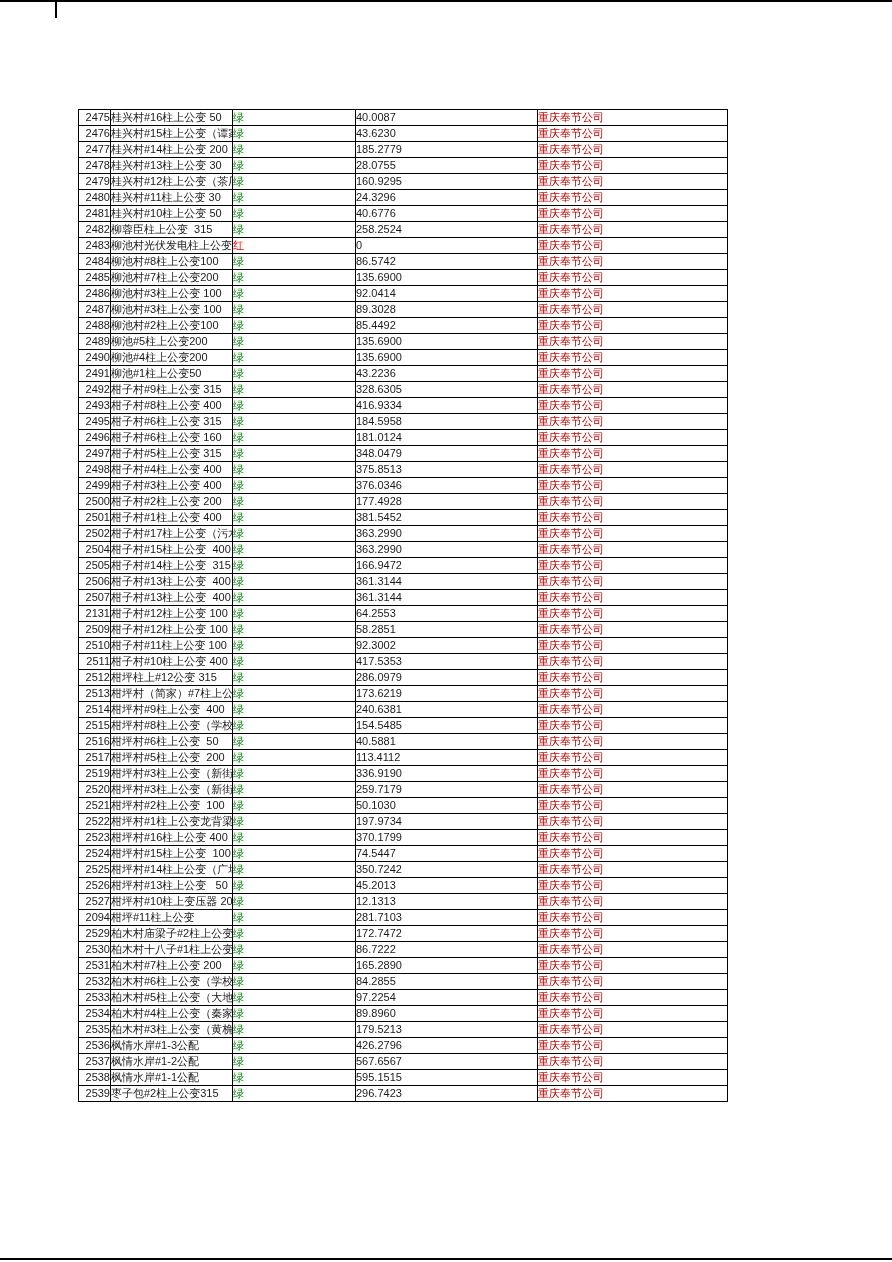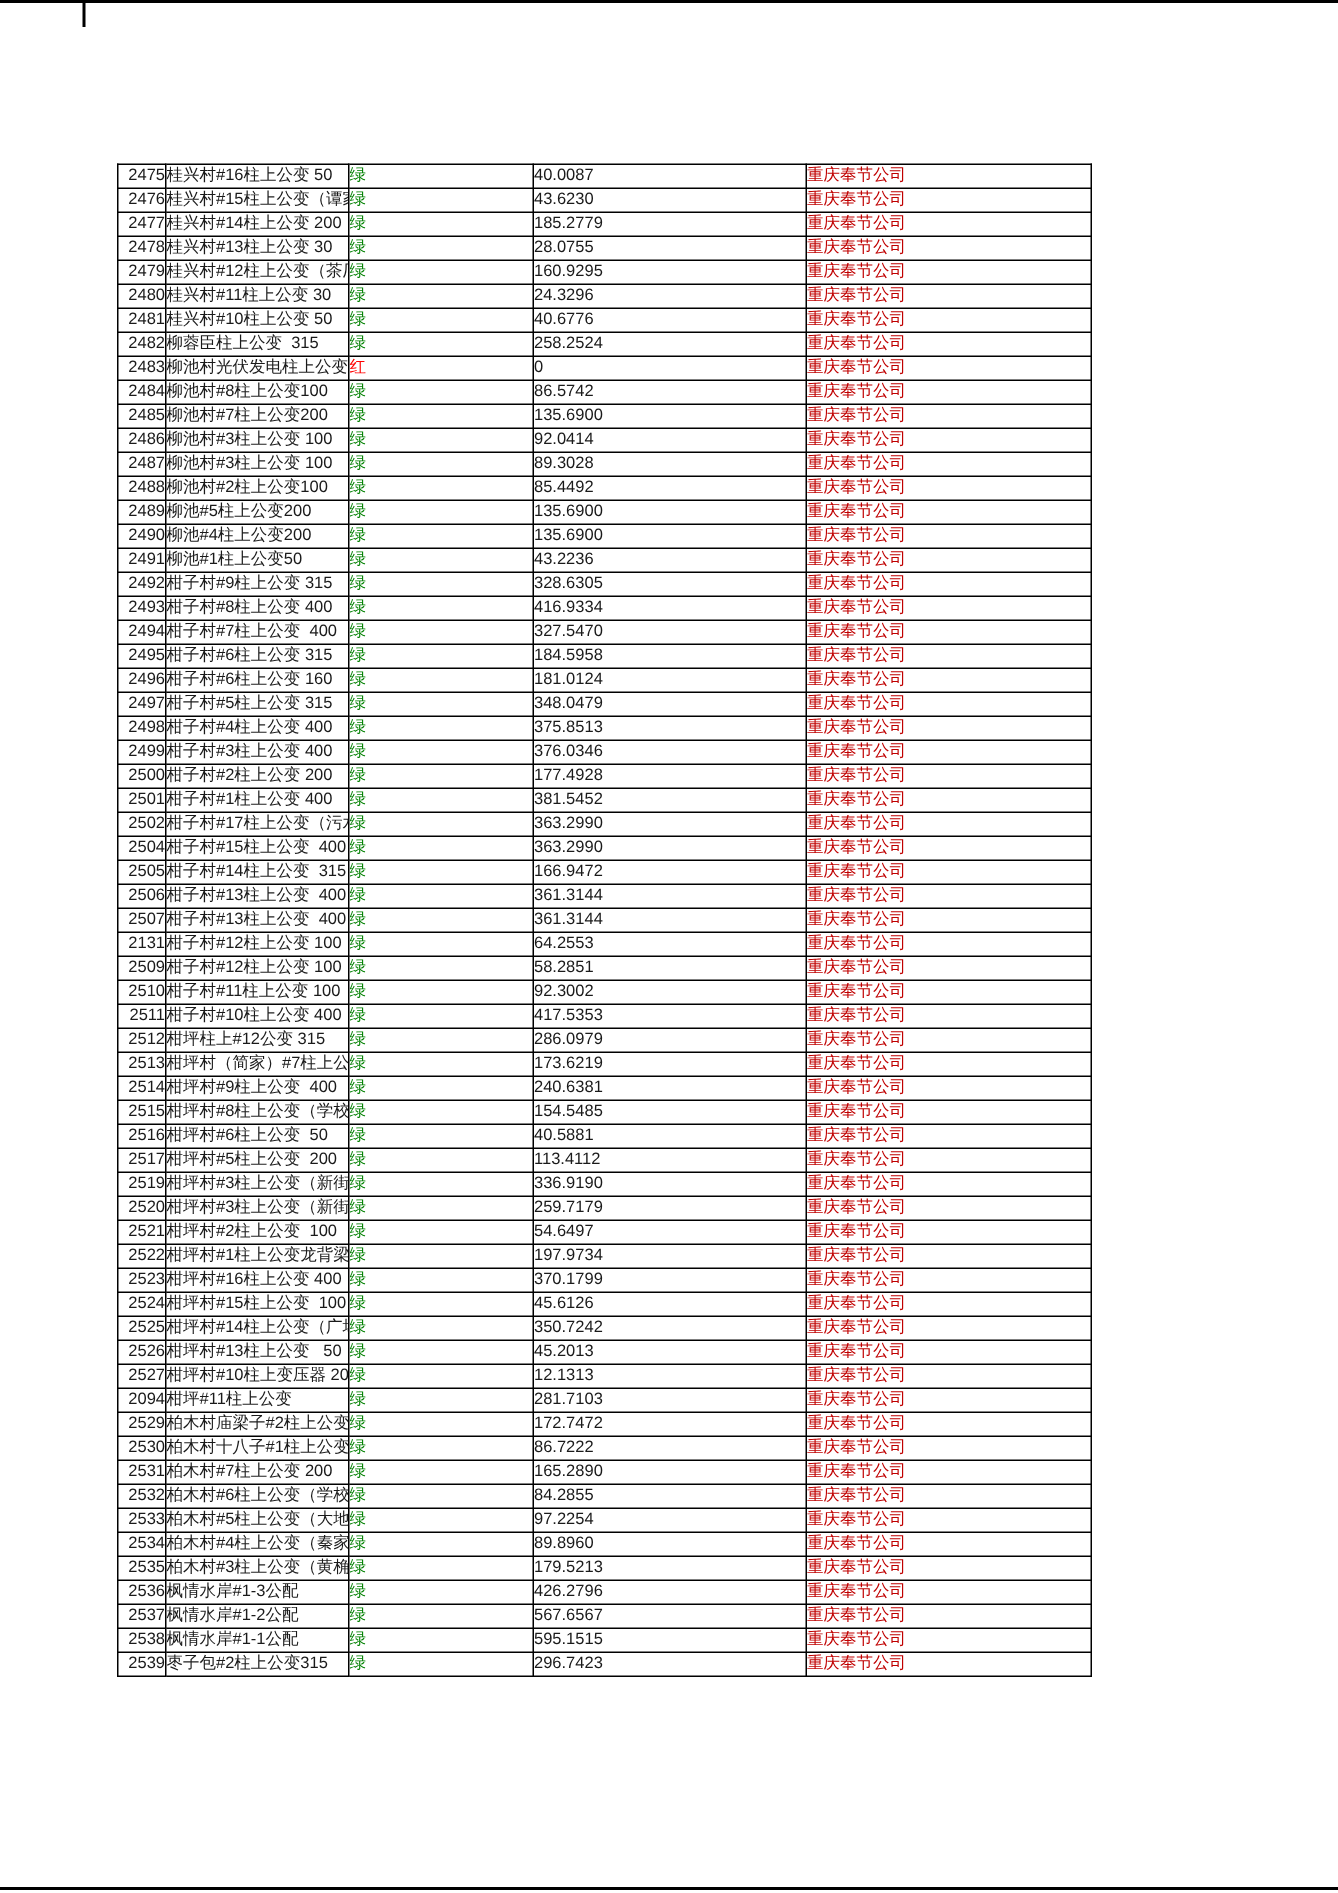--- a/index.html
+++ b/index.html
@@ -178,27 +178,20 @@
         <td class="c-company" style="color: rgb(192, 0, 0);">重庆奉节公司</td>
       </tr>
       <tr>
         <td class="c-index">2493</td>
         <td class="c-name">柑子村#8柱上公变 400</td>
         <td class="c-status" style="color: rgb(0, 128, 0);">绿</td>
         <td class="c-value">416.9334</td>
         <td class="c-company" style="color: rgb(192, 0, 0);">重庆奉节公司</td>
       </tr>
       <tr>
-        <td class="c-index">2494</td>
-        <td class="c-name">柑子村#7柱上公变  400</td>
-        <td class="c-status" style="color: rgb(0, 128, 0);">绿</td>
-        <td class="c-value">327.5470</td>
-        <td class="c-company" style="color: rgb(192, 0, 0);">重庆奉节公司</td>
-      </tr>
-      <tr>
         <td class="c-index">2495</td>
         <td class="c-name">柑子村#6柱上公变 315</td>
         <td class="c-status" style="color: rgb(0, 128, 0);">绿</td>
         <td class="c-value">184.5958</td>
         <td class="c-company" style="color: rgb(192, 0, 0);">重庆奉节公司</td>
       </tr>
       <tr>
         <td class="c-index">2496</td>
         <td class="c-name">柑子村#6柱上公变 160</td>
         <td class="c-status" style="color: rgb(0, 128, 0);">绿</td>
@@ -356,42 +349,42 @@
         <td class="c-index">2520</td>
         <td class="c-name">柑坪村#3柱上公变（新街</td>
         <td class="c-status" style="color: rgb(0, 128, 0);">绿</td>
         <td class="c-value">259.7179</td>
         <td class="c-company" style="color: rgb(192, 0, 0);">重庆奉节公司</td>
       </tr>
       <tr>
         <td class="c-index">2521</td>
         <td class="c-name">柑坪村#2柱上公变  100</td>
         <td class="c-status" style="color: rgb(0, 128, 0);">绿</td>
-        <td class="c-value">54.6497</td>
+        <td class="c-value">50.1030</td>
         <td class="c-company" style="color: rgb(192, 0, 0);">重庆奉节公司</td>
       </tr>
       <tr>
         <td class="c-index">2522</td>
         <td class="c-name">柑坪村#1柱上公变龙背梁</td>
         <td class="c-status" style="color: rgb(0, 128, 0);">绿</td>
         <td class="c-value">197.9734</td>
         <td class="c-company" style="color: rgb(192, 0, 0);">重庆奉节公司</td>
       </tr>
       <tr>
         <td class="c-index">2523</td>
         <td class="c-name">柑坪村#16柱上公变 400</td>
         <td class="c-status" style="color: rgb(0, 128, 0);">绿</td>
         <td class="c-value">370.1799</td>
         <td class="c-company" style="color: rgb(192, 0, 0);">重庆奉节公司</td>
       </tr>
       <tr>
         <td class="c-index">2524</td>
         <td class="c-name">柑坪村#15柱上公变  100</td>
         <td class="c-status" style="color: rgb(0, 128, 0);">绿</td>
-        <td class="c-value">45.6126</td>
+        <td class="c-value">74.5447</td>
         <td class="c-company" style="color: rgb(192, 0, 0);">重庆奉节公司</td>
       </tr>
       <tr>
         <td class="c-index">2525</td>
         <td class="c-name">柑坪村#14柱上公变（广场</td>
         <td class="c-status" style="color: rgb(0, 128, 0);">绿</td>
         <td class="c-value">350.7242</td>
         <td class="c-company" style="color: rgb(192, 0, 0);">重庆奉节公司</td>
       </tr>
       <tr>

